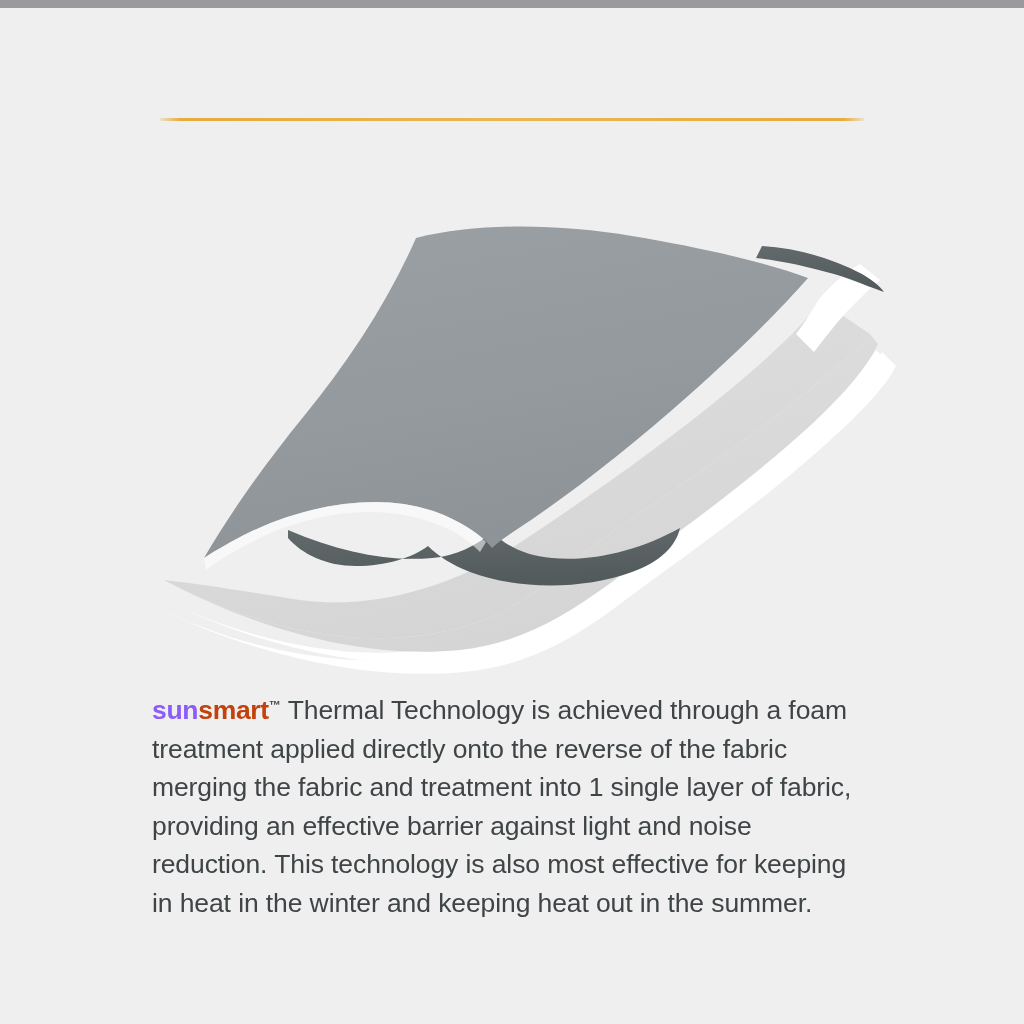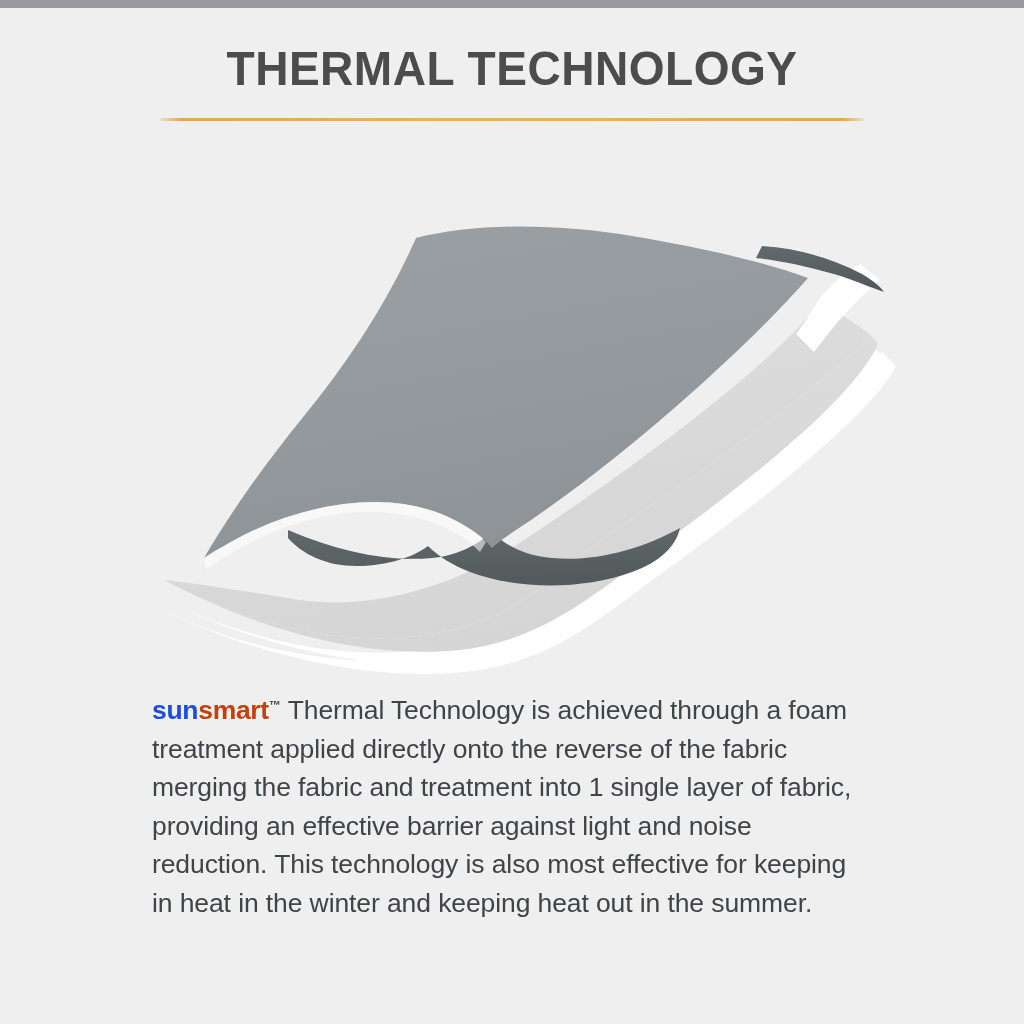--- a/index.html
+++ b/index.html
@@ -91,21 +91,21 @@
     left: 152px;
     width: 716px;
     font-family: "Liberation Sans", sans-serif;
     font-size: 26.5px;
     line-height: 38.5px;
     color: #3f4447;
     letter-spacing: -0.1px;
   }
 
   .brand-sun {
-    color: #1d4ed8;
+    color: #8b5cf6;
     font-weight: bold;
     letter-spacing: -0.3px;
   }
   .brand-smart {
     color: #c2410c;
     font-weight: bold;
     letter-spacing: -0.3px;
   }
   .brand-tm {
     font-size: 12px;
@@ -115,23 +115,20 @@
     letter-spacing: 0;
   }
 </style>
 </head>
 <body>
 
 <div id="page">
 
   <div id="top-bar"></div>
 
-  <div id="header">
-    <h1 id="page-title">THERMAL TECHNOLOGY</h1>
-  </div>
 
   <div id="title-divider"></div>
 
   <div id="illustration">
     <svg viewBox="0 0 790 500" xmlns="http://www.w3.org/2000/svg">
       <defs>
         <linearGradient id="gTop" x1="0" y1="0" x2="0.35" y2="1">
           <stop offset="0%" stop-color="#9aa0a4"></stop>
           <stop offset="55%" stop-color="#949a9e"></stop>
           <stop offset="100%" stop-color="#8d9397"></stop>

